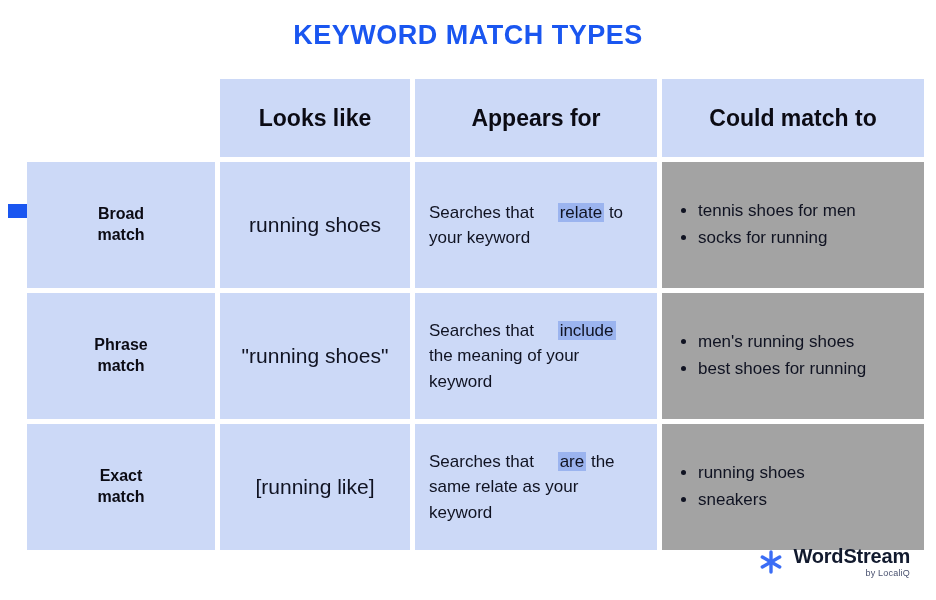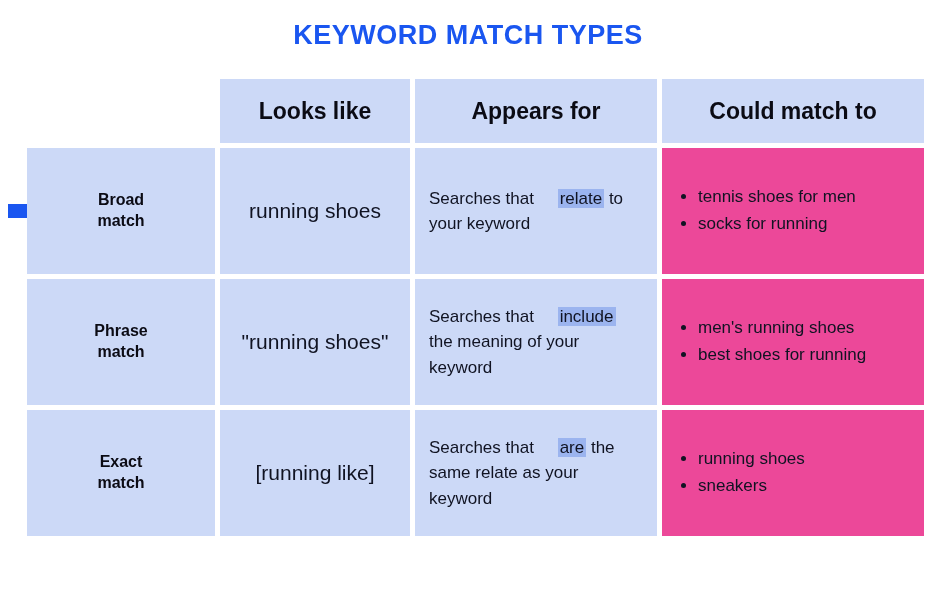--- a/index.html
+++ b/index.html
@@ -56,21 +56,21 @@
   .col-looks { width: 190px; }
   .col-appears { width: 242px; }
   .col-match  { width: 262px; }
 
   .hdr {
     background: #ccd9f7;
     text-align: center;
     font-weight: bold;
     font-size: 23px;
     color: #0b0b14;
-    height: 64px;
+    height: 78px;
     display: flex;
     align-items: center;
     justify-content: center;
     box-sizing: border-box;
   }
   .rowlabel {
     background: #ccd9f7;
     text-align: center;
     font-weight: bold;
     font-size: 16px;
@@ -106,21 +106,21 @@
     height: 126px;
     display: flex;
     align-items: center;
   }
   .appears .hl {
     background: #9bb4ef;
     padding: 0 2px;
     margin-left: 19px;
   }
   .matchto {
-    background: #ec4899;
+    background: #a3a3a3;
     font-size: 17px;
     color: #101322;
     line-height: 1.45;
     box-sizing: border-box;
     padding: 16px 14px 16px 16px;
     height: 126px;
     display: flex;
     align-items: center;
   }
   .matchto ul {
@@ -286,14 +286,27 @@
                 <li>running shoes</li>
                 <li>sneakers</li>
               </ul>
             </div>
           </td>
         </tr>
       </tbody>
     </table>
   </div>
 
+  <div class="brand">
+    <svg class="brand-mark" viewBox="0 0 26 26" xmlns="http://www.w3.org/2000/svg">
+      <g stroke="#3b6df5" stroke-width="3.4" stroke-linecap="round">
+        <line x1="13" y1="3" x2="13" y2="23"></line>
+        <line x1="4.3" y1="8" x2="21.7" y2="18"></line>
+        <line x1="4.3" y1="18" x2="21.7" y2="8"></line>
+      </g>
+    </svg>
+    <div class="brand-text">
+      <span class="brand-name">WordStream</span>
+      <span class="brand-sub">by LocaliQ</span>
+    </div>
+  </div>
 
 </div>
 
 </body></html>

